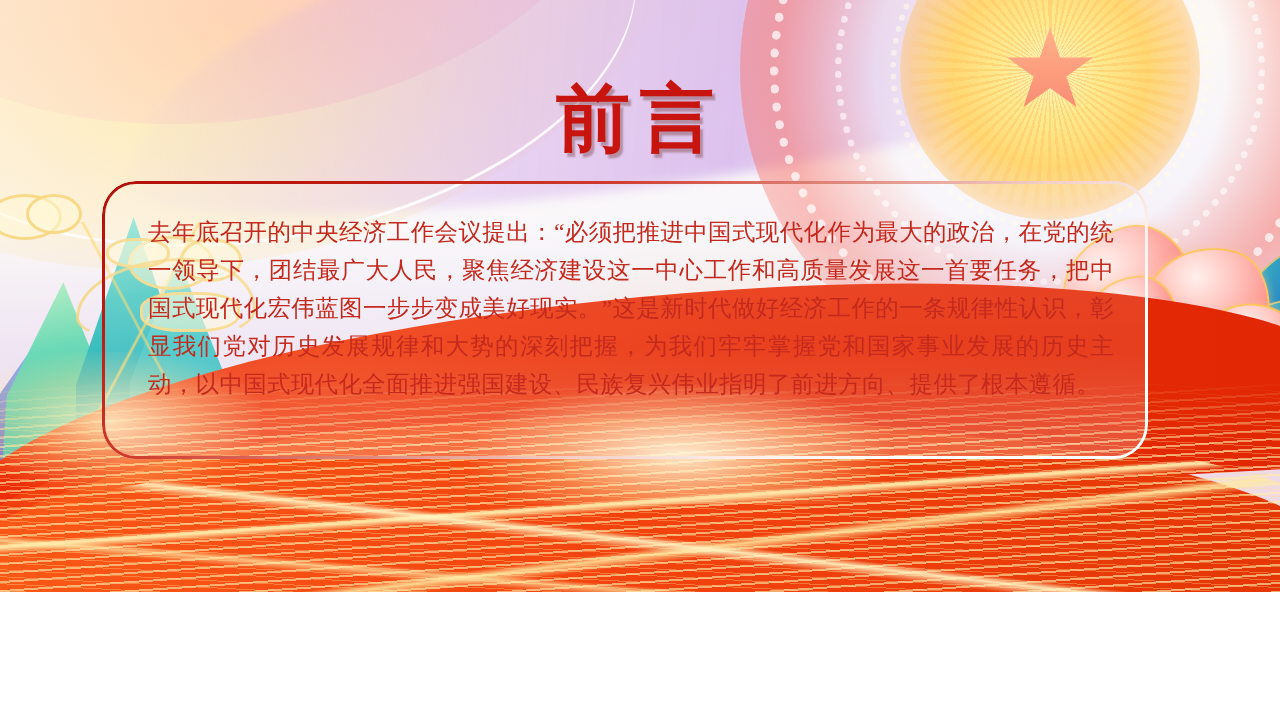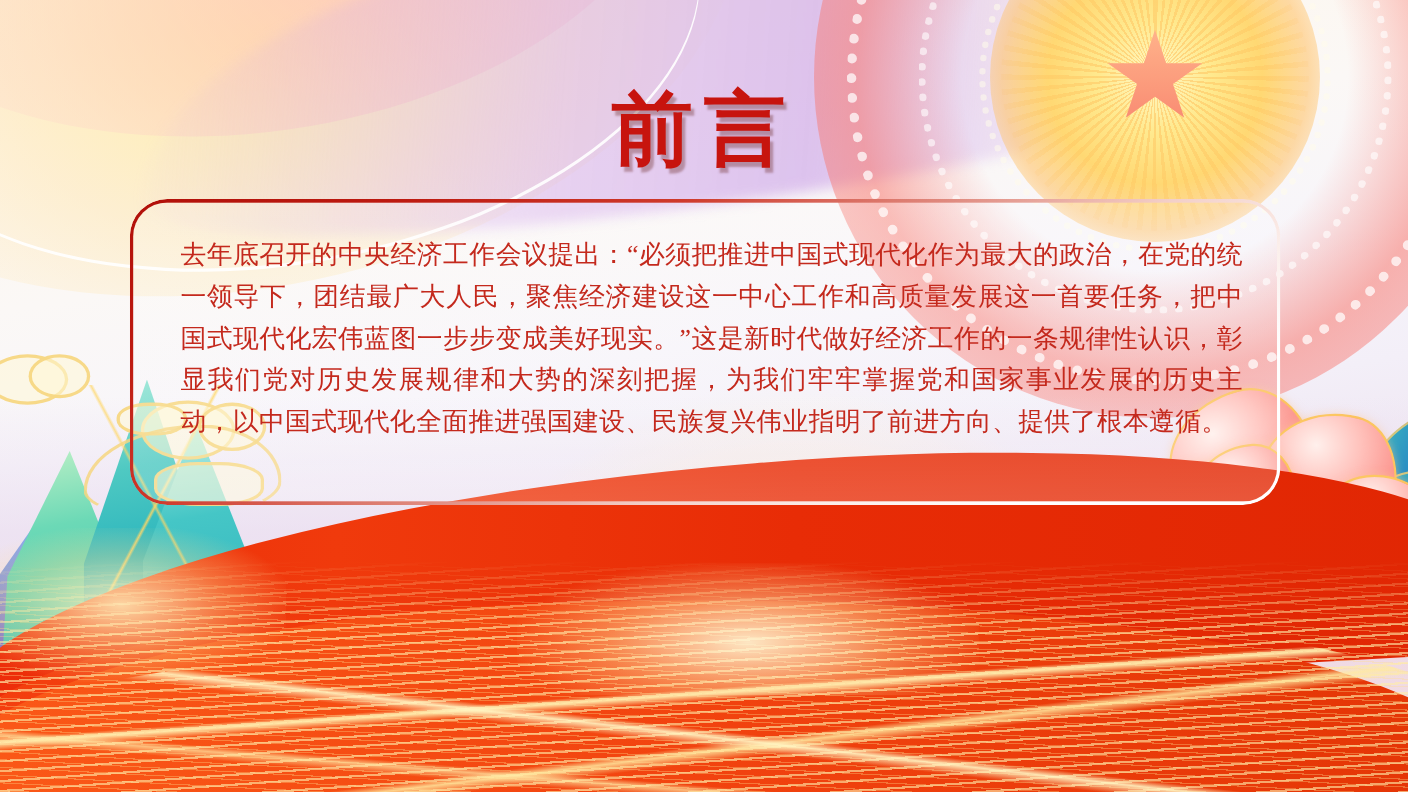--- a/index.html
+++ b/index.html
@@ -2,21 +2,21 @@
 <html><head>
 <meta charset="utf-8">
 <style>
   * { margin:0; padding:0; box-sizing:border-box; }
   html, body {
     width:1280px; height:720px; overflow:hidden;
     font-family:"Liberation Serif", "DejaVu Serif", serif;
     background:#ffffff;
   }
   #slide {
-    position:relative; width:1280px; height:720px; overflow:hidden;
+    position:relative; width:1280px; height:592px; overflow:hidden;
     background:
       
       linear-gradient(170deg, #fdf4e0 0%, #fdf7ee 14%, #fbf8f6 30%, #f7f5fa 45%, #f3eff8 58%, #efe6f2 68%, #f0dfe8 78%, #f6dfe0 86%, #fbe2d8 100%);
   }
 
   
   .bg-layer { position:absolute; pointer-events:none; }
 
   
   .swoosh-tl {
@@ -318,21 +318,21 @@
     font-size:74px; line-height:1;
     font-weight:700;
     letter-spacing:10px;
     color:#c7140e;
     text-shadow:3px 4px 2px rgba(90,20,12,.33);
     font-family:"Liberation Serif","DejaVu Serif",serif;
     z-index:20;
   }
 
   .panel {
-    position:absolute; left:118px; top:181px;
+    position:absolute; left:102px; top:181px;
     width:1046px; height:278px;
     border-radius:34px;
     z-index:18;
     background:linear-gradient(180deg, rgba(255,255,255,.16) 0%, rgba(255,255,255,.10) 60%, rgba(255,255,255,.22) 100%);
   }
   .panel-border {
     position:absolute; inset:0; border-radius:34px; padding:3px;
     background:linear-gradient(150deg,
       #b11009 0%, #bd1a10 16%, #cf3a2c 33%, #e08b80 49%,
       #f3cfc8 62%, #fbeeea 73%, #ffffff 84%, #ffffff 100%);

